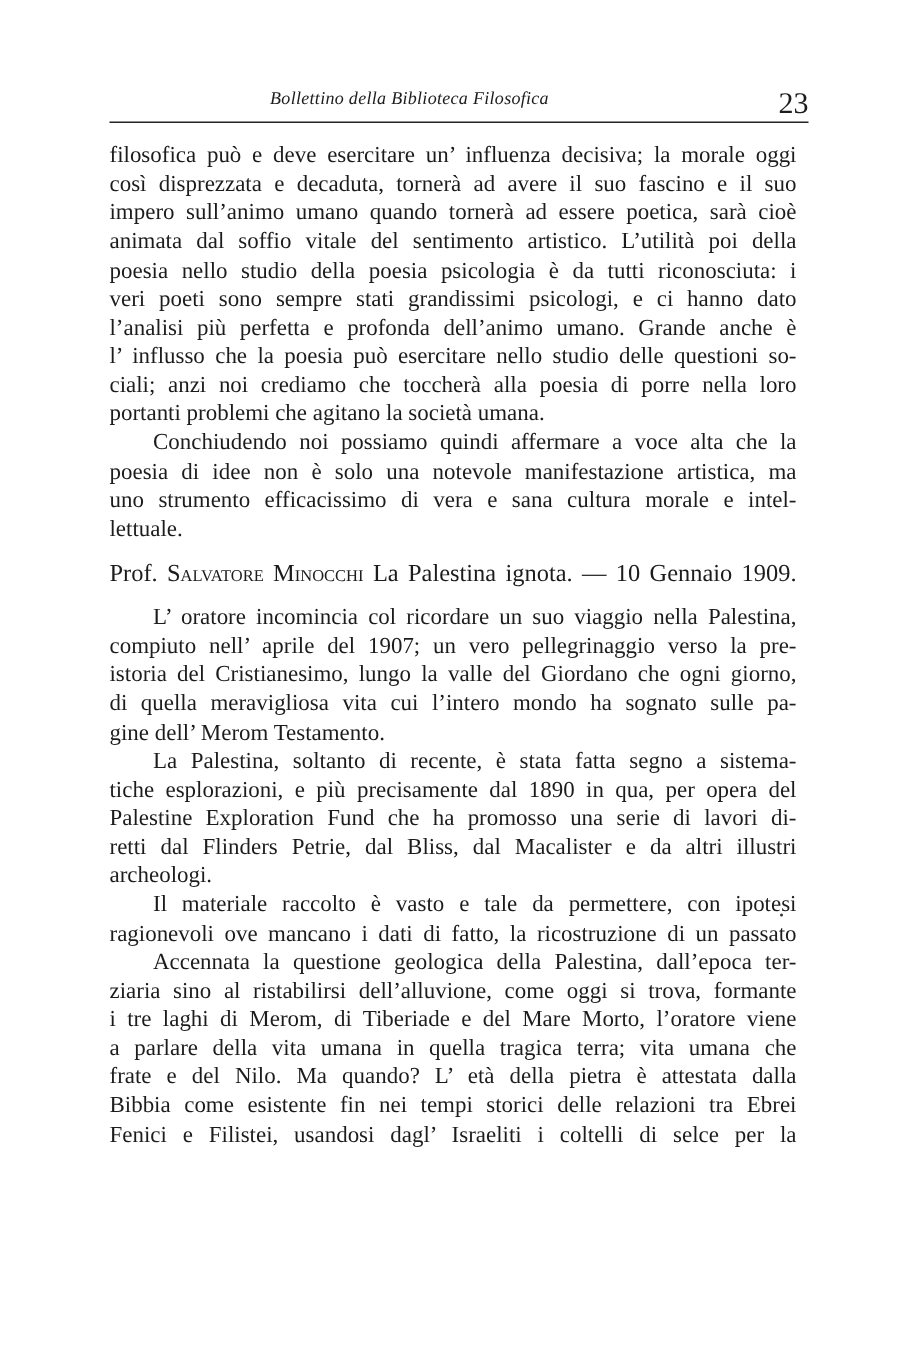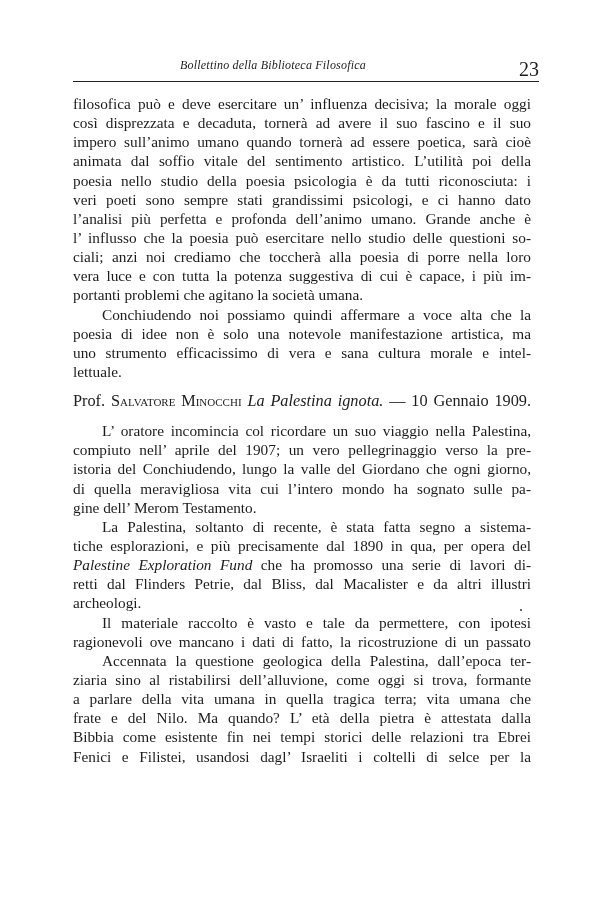--- a/index.html
+++ b/index.html
@@ -86,21 +86,20 @@
       font-size: 16.3px;
       line-height: 20px;
       text-align: justify;
       text-align-last: justify;
       white-space: nowrap;
     }
     .sc {
       font-variant: small-caps;
     }
     .it {
-      font-style: italic;
     }
     .stray-dot {
       position: absolute;
       width: 2px;
       height: 2px;
       background: #333;
       border-radius: 1px;
       left: 447px;
       top: 609px;
     }
@@ -121,62 +120,62 @@
     <div>
       <span class="line">filosofica può e deve esercitare un’ influenza decisiva; la morale oggi</span>
       <span class="line">così disprezzata e decaduta, tornerà ad avere il suo fascino e il suo</span>
       <span class="line">impero sull’animo umano quando tornerà ad essere poetica, sarà cioè</span>
       <span class="line">animata dal soffio vitale del sentimento artistico. L’utilità poi della</span>
       <span class="line">poesia nello studio della poesia psicologia è da tutti riconosciuta: i</span>
       <span class="line">veri poeti sono sempre stati grandissimi psicologi, e ci hanno dato</span>
       <span class="line">l’analisi più perfetta e profonda dell’animo umano. Grande anche è</span>
       <span class="line">l’ influsso che la poesia può esercitare nello studio delle questioni so-</span>
       <span class="line">ciali; anzi noi crediamo che toccherà alla poesia di porre nella loro</span>
-      <span class="line">vera luce e con tutta la potenza suggestiva di cui è capace, i più im-</span>
       <span class="line last">portanti problemi che agitano la società umana.</span>
     </div>
 
     <div>
       <span class="line indent">Conchiudendo noi possiamo quindi affermare a voce alta che la</span>
       <span class="line">poesia di idee non è solo una notevole manifestazione artistica, ma</span>
       <span class="line">uno strumento efficacissimo di vera e sana cultura morale e intel-</span>
       <span class="line last">lettuale.</span>
     </div>
 
     <div class="section-heading">
       <span>Prof.</span>
       <span class="sc">Salvatore Minocchi</span>
       <span class="it">La Palestina ignota.</span>
       <span>— 10 Gennaio 1909.</span>
     </div>
 
     <div>
       <span class="line indent">L’ oratore incomincia col ricordare un suo viaggio nella Palestina,</span>
       <span class="line">compiuto nell’ aprile del 1907; un vero pellegrinaggio verso la pre-</span>
-      <span class="line">istoria del Conchiudendo, lungo la valle del Giordano che ogni giorno,</span>
+      <span class="line">istoria del Cristianesimo, lungo la valle del Giordano che ogni giorno,</span>
       <span class="line">di quella meravigliosa vita cui l’intero mondo ha sognato sulle pa-</span>
       <span class="line last">gine dell’ Merom Testamento.</span>
     </div>
 
     <div>
       <span class="line indent">La Palestina, soltanto di recente, è stata fatta segno a sistema-</span>
       <span class="line">tiche esplorazioni, e più precisamente dal 1890 in qua, per opera del</span>
       <span class="line"><span class="it">Palestine Exploration Fund</span> <span>che ha promosso una serie di lavori di-</span></span>
       <span class="line">retti dal Flinders Petrie, dal Bliss, dal Macalister e da altri illustri</span>
       <span class="line last">archeologi.</span>
     </div>
 
     <div>
       <span class="line indent">Il materiale raccolto è vasto e tale da permettere, con ipotesi</span>
       <span class="line">ragionevoli ove mancano i dati di fatto, la ricostruzione di un passato</span>
     </div>
 
     <div>
       <span class="line indent">Accennata la questione geologica della Palestina, dall’epoca ter-</span>
       <span class="line">ziaria sino al ristabilirsi dell’alluvione, come oggi si trova, formante</span>
+      <span class="line">i tre laghi di Merom, di Tiberiade e del Mare Morto, l’oratore viene</span>
       <span class="line">a parlare della vita umana in quella tragica terra; vita umana che</span>
       <span class="line">frate e del Nilo. Ma quando? L’ età della pietra è attestata dalla</span>
       <span class="line">Bibbia come esistente fin nei tempi storici delle relazioni tra Ebrei</span>
       <span class="line">Fenici e Filistei, usandosi dagl’ Israeliti i coltelli di selce per la</span>
     </div>
 
   </div>
 
   <div class="stray-dot"></div>
 </div>

